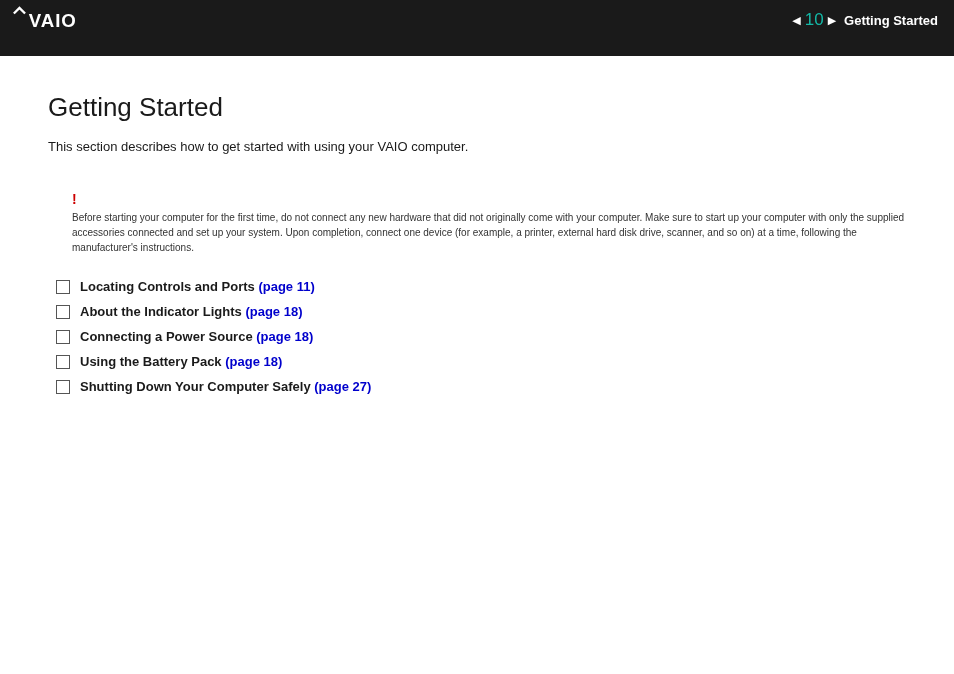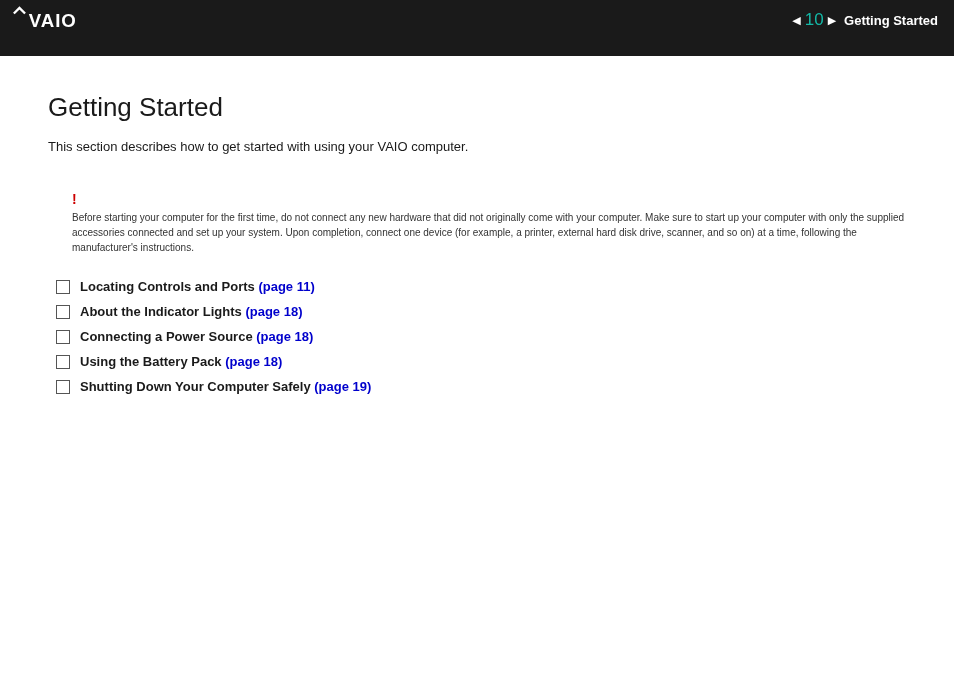--- a/index.html
+++ b/index.html
@@ -193,17 +193,17 @@
       <li>
         <span class="checkbox-icon"></span>
         <span class="toc-item-text">Connecting a Power Source <a class="toc-item-link" href="#">(page 18)</a></span>
       </li>
       <li>
         <span class="checkbox-icon"></span>
         <span class="toc-item-text">Using the Battery Pack <a class="toc-item-link" href="#">(page 18)</a></span>
       </li>
       <li>
         <span class="checkbox-icon"></span>
-        <span class="toc-item-text">Shutting Down Your Computer Safely <a class="toc-item-link" href="#">(page 19)</a></span>
+        <span class="toc-item-text">Shutting Down Your Computer Safely <a class="toc-item-link" href="#">(page 27)</a></span>
       </li>
     </ul>
 
 </div>
 
 </body></html>

